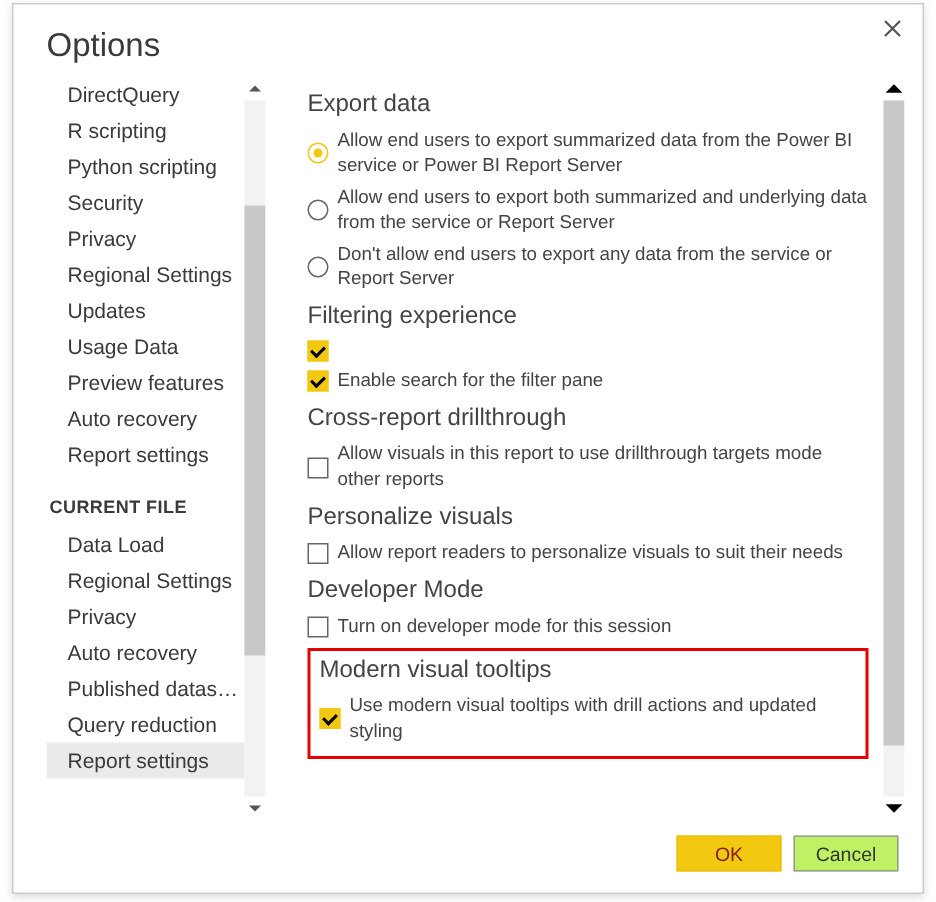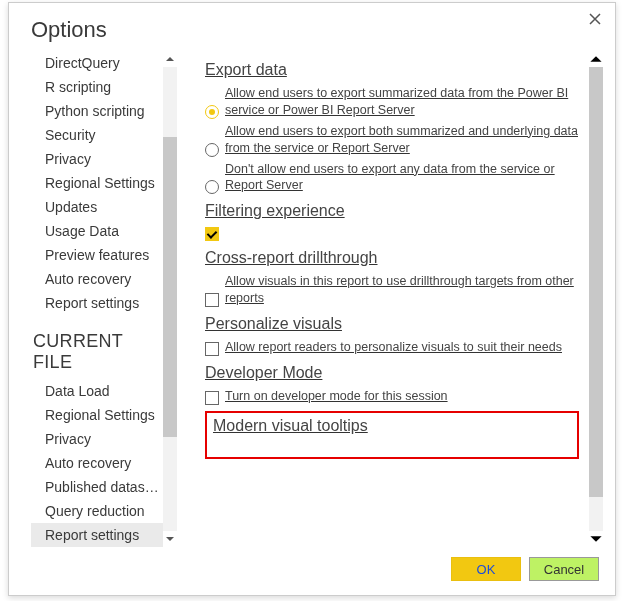--- a/index.html
+++ b/index.html
@@ -60,22 +60,22 @@
   .nav-scroll-up svg, .nav-scroll-down svg { width:10px; height:10px; fill:#555; }
   .nav-track {
     position:absolute; right:0; top:16px; bottom:16px; width:14px;
     background:#f2f2f2;
   }
   .nav-thumb {
     position:absolute; right:0; width:14px;
     background:#c8c8c8;
   }
   .nav-group-header {
-    font-size: 18px;
-    font-weight: 400;
+    font-size: 12px;
+    font-weight: 700;
     color: #3a3a3a;
     margin: 16px 0 6px 2px;
     letter-spacing: .3px;
   }
   .nav-item {
     font-size: 14px;
     color: #3a3a3a;
     padding: 4px 4px 4px 14px;
     white-space: nowrap;
     overflow: hidden; text-overflow: ellipsis;
@@ -88,21 +88,20 @@
   .content-wrap {
     flex: 1;
     position: relative;
     overflow: hidden;
     margin-left: 14px;
   }
   .content {
     padding: 2px 24px 8px 14px;
     height: 100%;
     overflow: hidden;
-    text-decoration: underline;
   }
   .content-scroll-up, .content-scroll-down {
     position:absolute; right:0; width:14px; height:16px;
     display:flex; align-items:center; justify-content:center;
   }
   .content-scroll-up { top:0; }
   .content-scroll-down { bottom:0; }
   .content-track {
     position:absolute; right:0; top:16px; bottom:16px; width:14px; background:#f2f2f2;
   }
@@ -110,21 +109,21 @@
     position:absolute; right:0; width:14px; background:#c8c8c8;
   }
   .section-title {
     font-size: 16px;
     font-weight: 400;
     color: #444;
     margin: 8px 0 6px 0;
   }
   .option-row {
     display: flex;
-    align-items: flex-end;
+    align-items: center;
     gap: 6px;
     margin: 4px 0 4px 0;
     font-size: 12.5px;
     color: #444;
     line-height: 1.35;
   }
   .option-row .ctrl {
     flex: 0 0 auto;
     width: 14px; height: 14px;
     margin-top: 1px;
@@ -139,21 +138,21 @@
   .option-row .ctrl.radio.checked { border-color:#f2c811; }
   .option-row .ctrl.check.checked {
     background:#f2c811; border-color:#f2c811;
   }
   .option-row .ctrl.check.checked::after {
     content:""; width:4px; height:7px; border:solid #000; border-width:0 2px 2px 0;
     transform: rotate(45deg); margin-bottom:2px;
   }
   .highlight-box {
     border: 2px solid #e60000;
-    padding: 4px 6px 16px 6px;
+    padding: 4px 6px 5px 6px;
     margin-top: 6px;
   }
   
   .footer {
     display:flex;
     justify-content:flex-end;
     gap:8px;
     padding: 10px 16px 14px 0;
   }
   .btn {
@@ -161,21 +160,21 @@
     height: 24px;
     font-size: 13px;
     border: 1px solid #999;
     background:#bef264;
     display:flex; align-items:center; justify-content:center;
     cursor:default;
   }
   .btn.primary {
     background:#f2c811;
     border-color:#eabf0f;
-    color:#1d4ed8;
+    color:#7f1d1d;
   }
 </style>
 </head>
 <body>
 
 <div class="dialog">
 
   <div class="close">
     <svg viewBox="0 0 12 12">
         <path d="M1 1 L11 11 M11 1 L1 11" fill="none"></path>
@@ -251,41 +250,49 @@
         </div>
         <div class="option-row">
           <span class="ctrl radio"></span>
           <span>Don't allow end users to export any data from the service or Report Server</span>
         </div>
 
         <div class="section-title">Filtering experience</div>
         <div class="option-row">
           <span class="ctrl check checked"></span>
         </div>
+        <div class="option-row">
+          <span class="ctrl check checked"></span>
+          <span>Enable search for the filter pane</span>
+        </div>
 
         <div class="section-title">Cross-report drillthrough</div>
         <div class="option-row">
           <span class="ctrl check"></span>
-          <span>Allow visuals in this report to use drillthrough targets from other reports</span>
+          <span>Allow visuals in this report to use drillthrough targets mode other reports</span>
         </div>
 
         <div class="section-title">Personalize visuals</div>
         <div class="option-row">
           <span class="ctrl check"></span>
           <span>Allow report readers to personalize visuals to suit their needs</span>
         </div>
 
         <div class="section-title">Developer Mode</div>
         <div class="option-row">
           <span class="ctrl check"></span>
           <span>Turn on developer mode for this session</span>
         </div>
 
         <div class="highlight-box">
           <div class="section-title" style="margin-top:0">Modern visual tooltips</div>
+          <div class="option-row">
+            <span class="ctrl check checked"></span>
+            <span>Use modern visual tooltips with drill actions and updated styling</span>
+          </div>
         </div>
 
       </div>
     </div>
 
   </div>
 
   <div class="footer">
     <div class="btn primary">OK</div>
     <div class="btn">Cancel</div>

